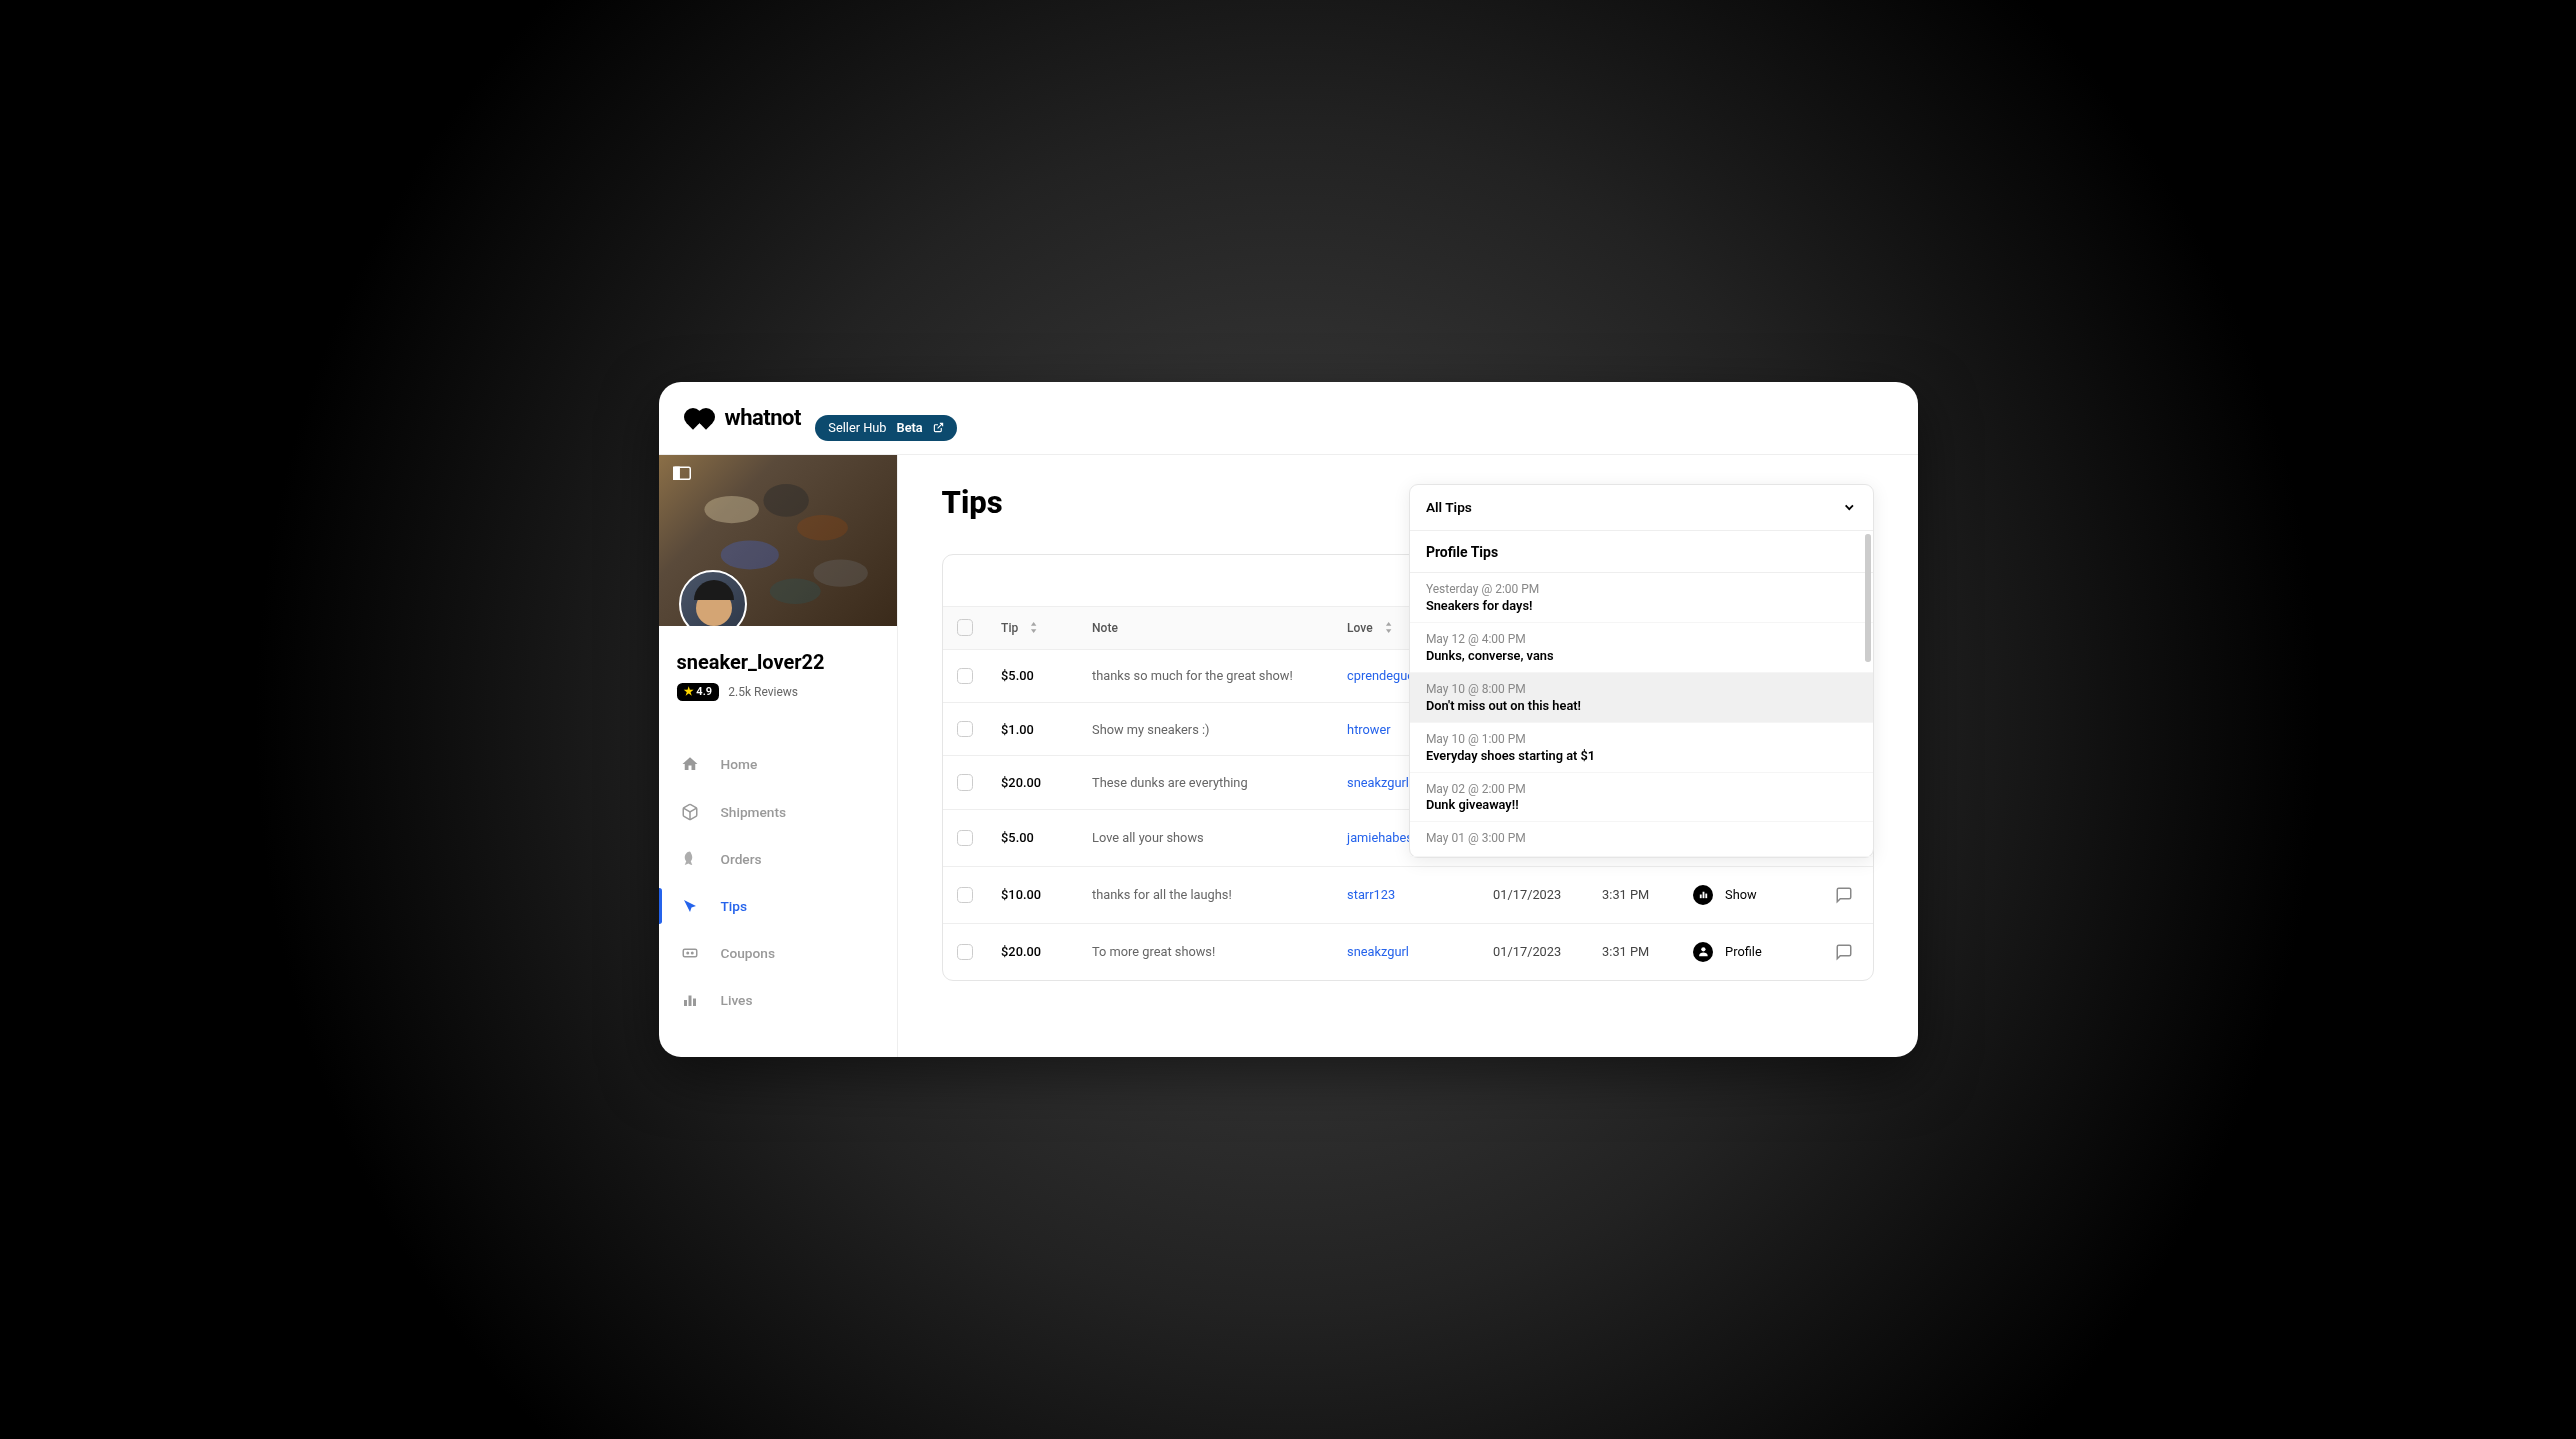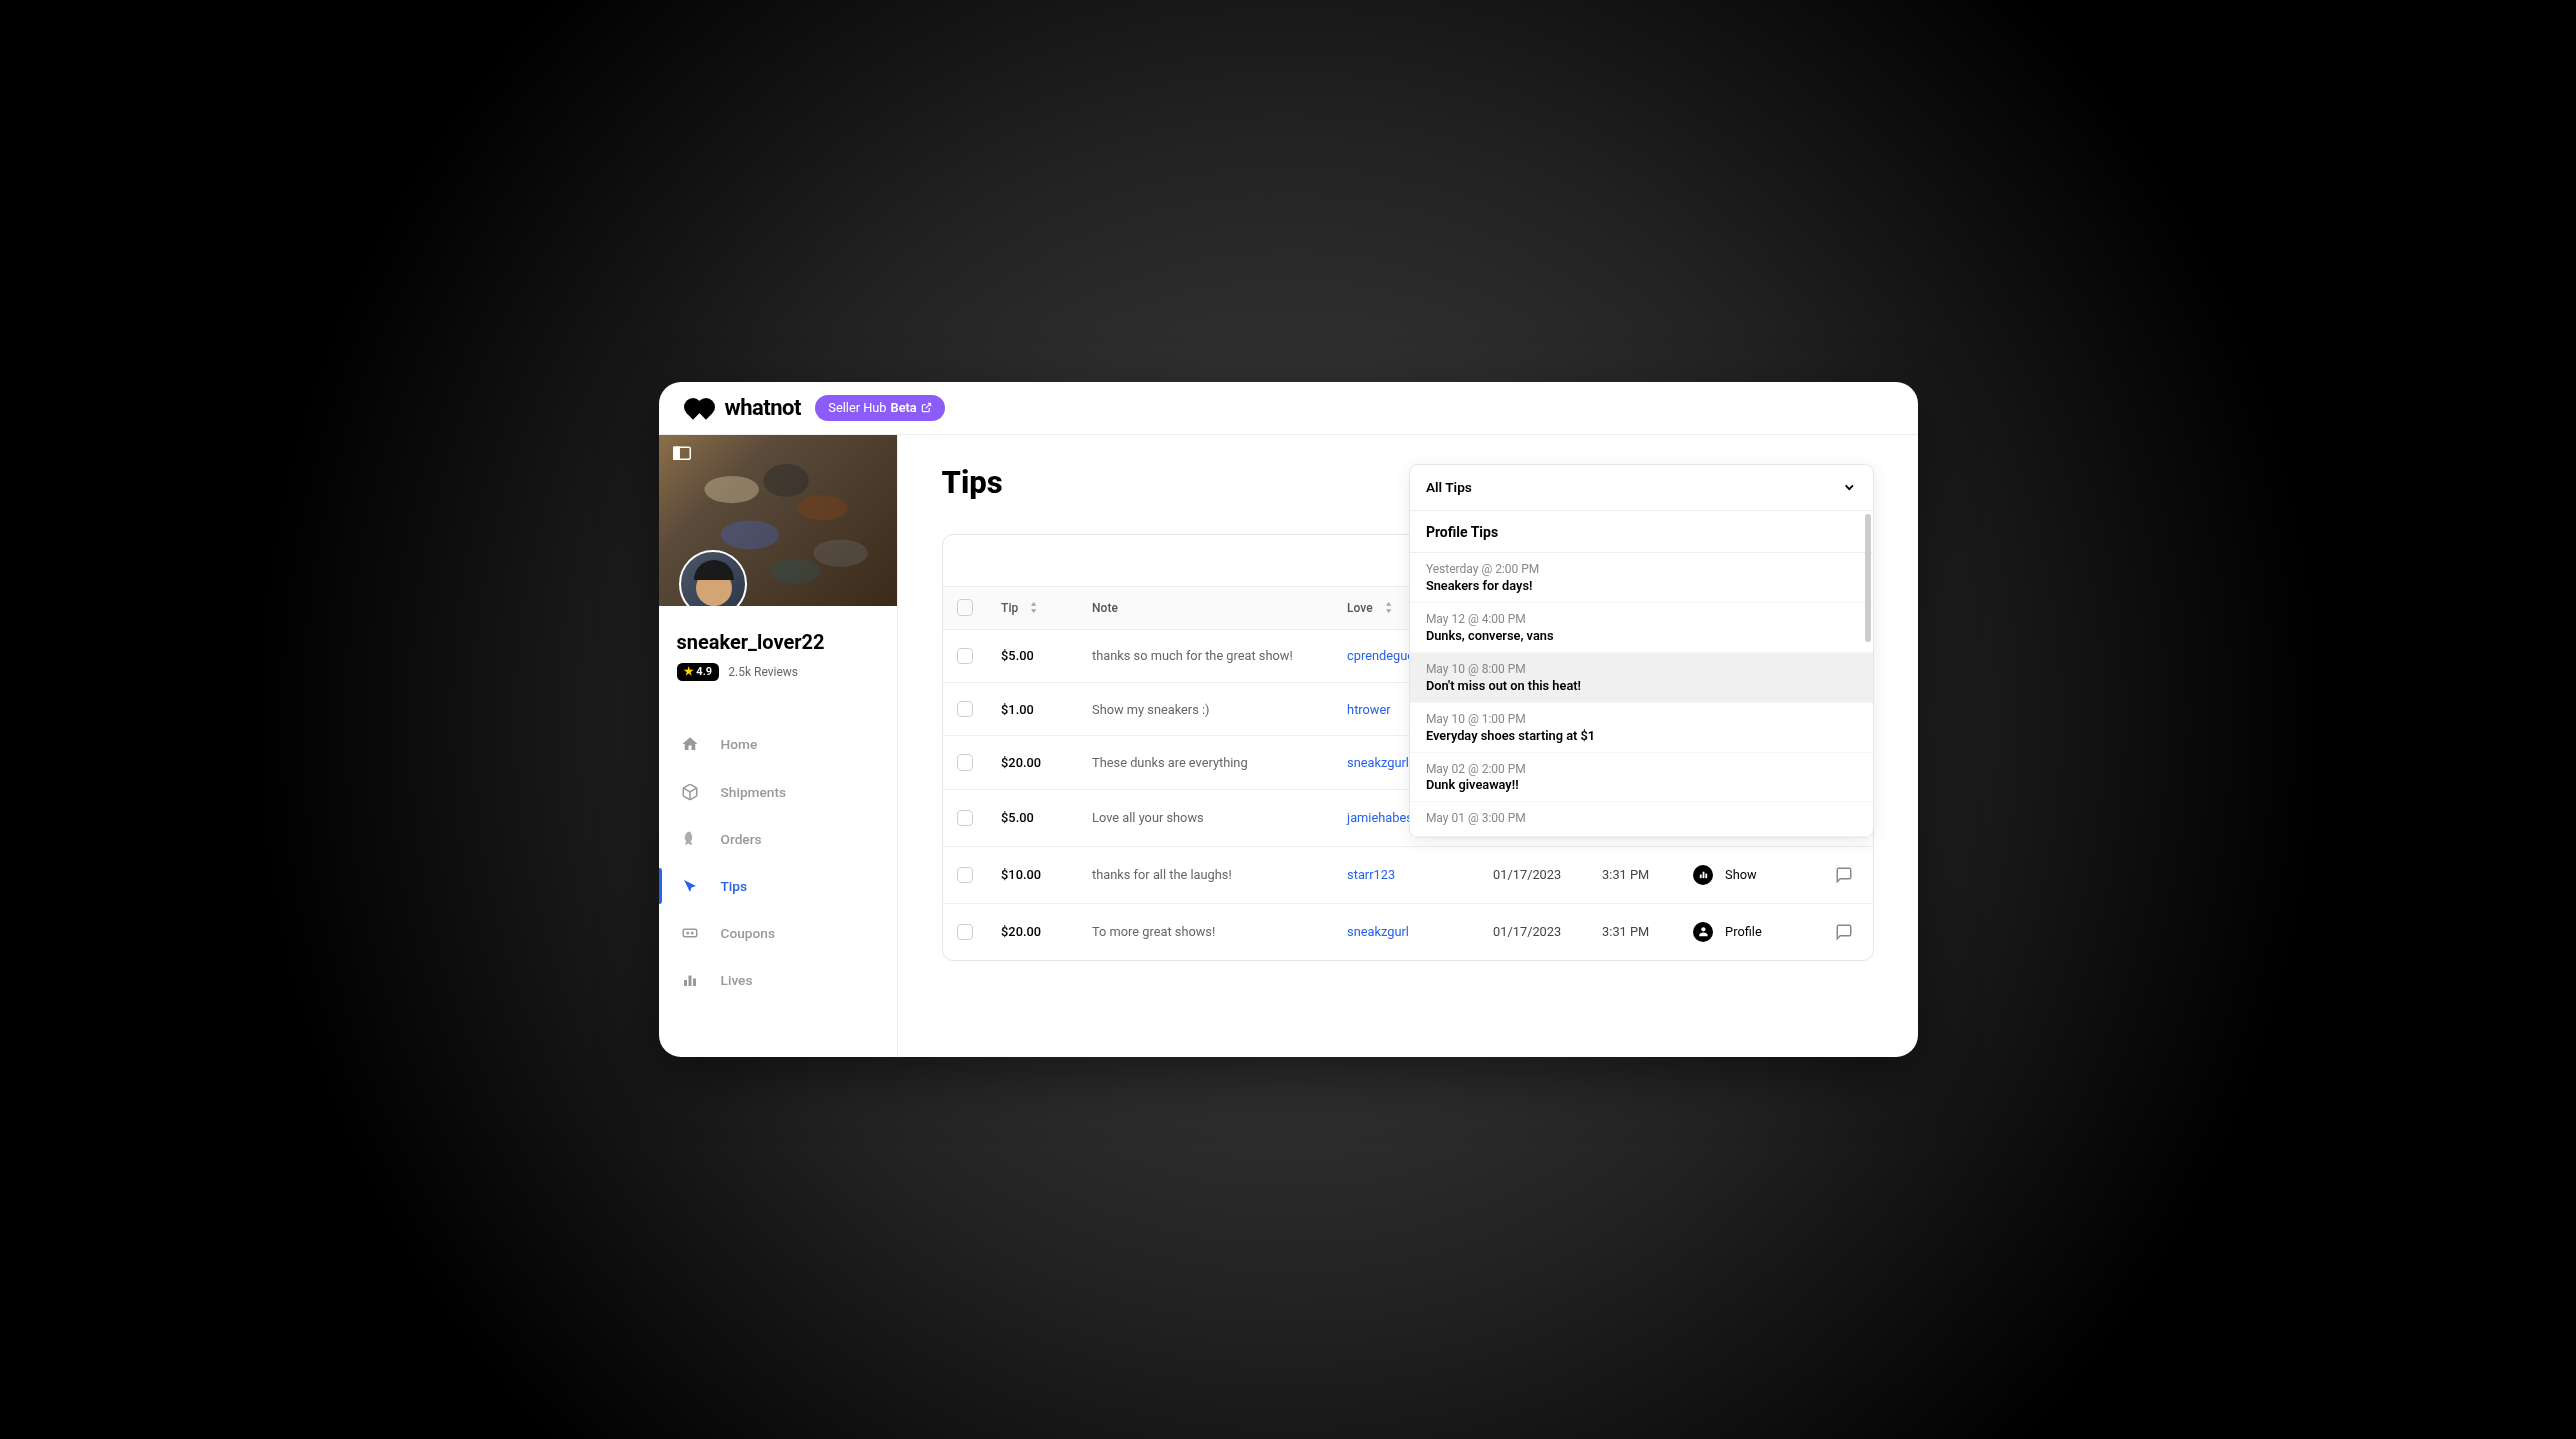--- a/index.html
+++ b/index.html
@@ -58,29 +58,30 @@
     }
     .logo-icon::before { left: 0; }
     .logo-icon::after { left: 12.8px; }
     .logo-text {
       font-size: 22px;
       font-weight: 700;
       color: #000;
       letter-spacing: -0.5px;
     }
     .seller-hub-badge {
-      background: #8b5cf6;
+      background: #0c4a6e;
       color: #fff;
       border-radius: 18px;
       padding: 5.5px 12.8px;
       font-size: 12.8px;
       display: flex;
       align-items: center;
-      gap: 4px;
+      gap: 10px;
       cursor: pointer;
+      margin-top: 20px;
     }
     .seller-hub-badge .beta {
       font-weight: 600;
     }
     .external-icon {
       width: 11px;
       height: 11px;
     }
     .body-layout {
       display: flex;

